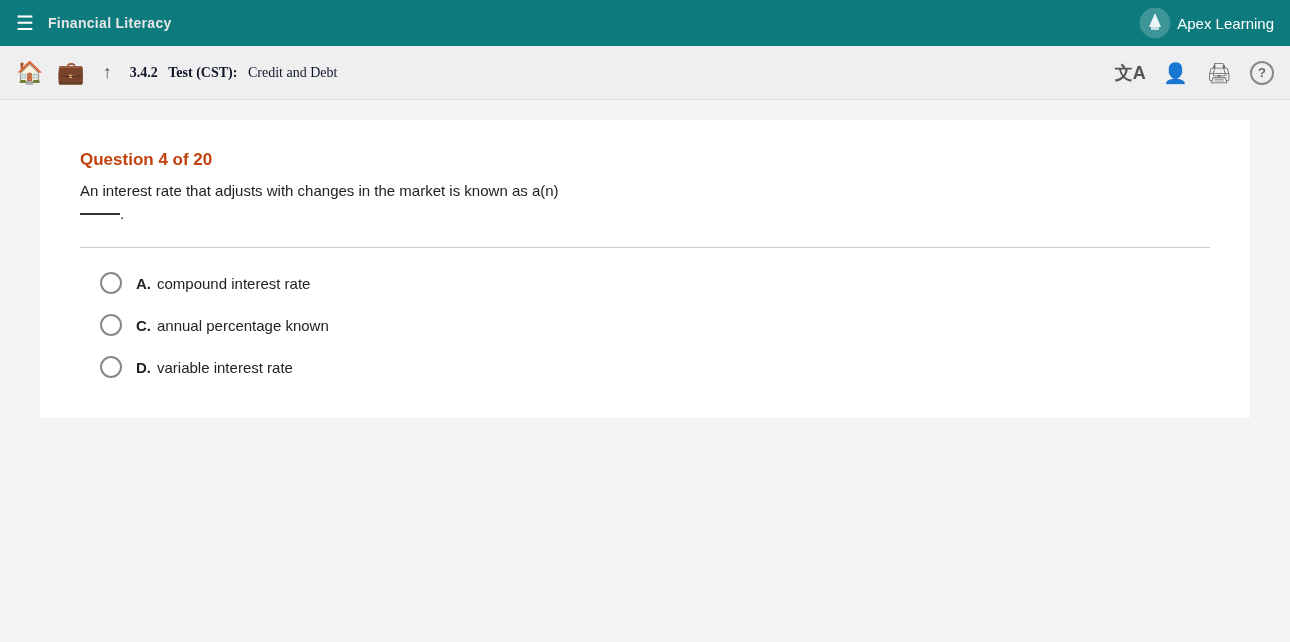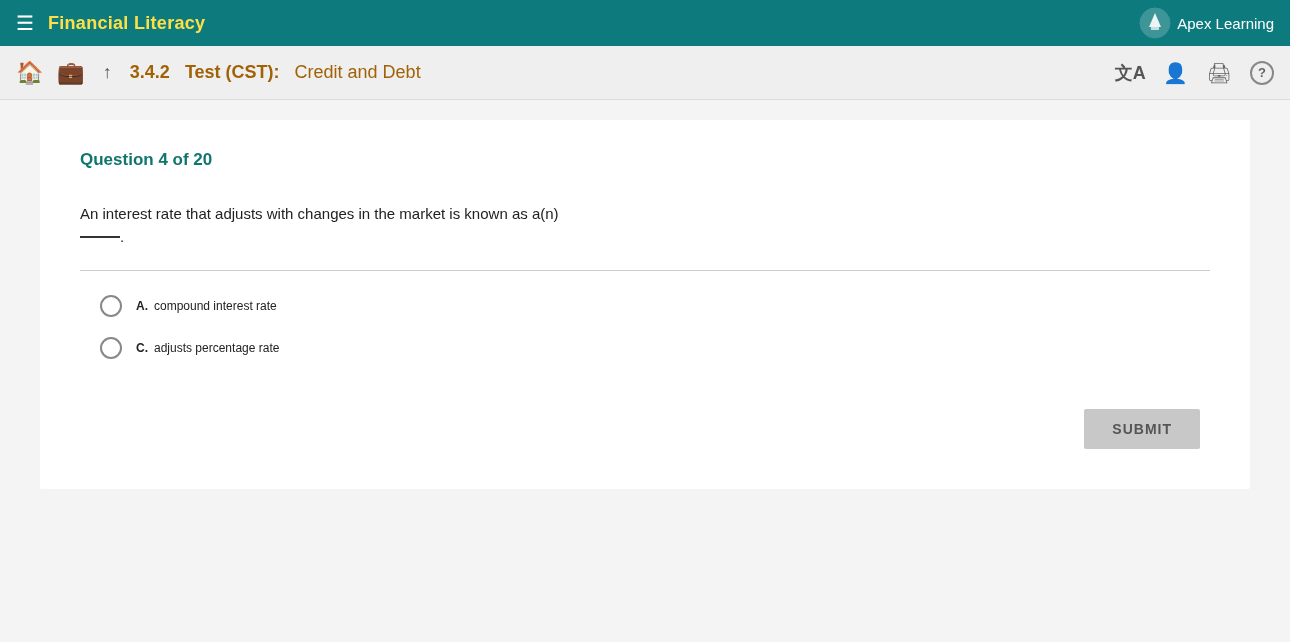--- a/index.html
+++ b/index.html
@@ -18,22 +18,22 @@
       display: flex;
       align-items: center;
       gap: 14px;
     }
     .hamburger-icon {
       color: white;
       font-size: 20px;
       cursor: pointer;
     }
     .top-bar-title {
-      color: #fde047;
-      font-size: 18px;
+      color: #e5e5e5;
+      font-size: 14px;
       font-weight: bold;
       letter-spacing: 0.3px;
     }
     .top-bar-right {
       display: flex;
       align-items: center;
       gap: 6px;
       color: white;
       font-size: 15px;
       font-weight: normal;
@@ -58,22 +58,23 @@
       color: #555;
       font-size: 22px;
       cursor: pointer;
     }
     .breadcrumb-sep {
       color: #555;
       font-size: 18px;
       margin: 0 4px;
     }
     .breadcrumb-text {
-      font-size: 18px;
-      color: #a16207;
+      font-size: 14px;
+      color: #0f172a;
+      font-family: Liberation Serif, serif;
     }
     .breadcrumb-bold {
       font-weight: bold;
     }
     .second-bar-right {
       display: flex;
       align-items: center;
       gap: 18px;
       color: #555;
       font-size: 22px;
@@ -87,22 +88,22 @@
     
     .main-content {
       background: white;
       margin: 20px 40px;
       padding: 30px 40px 40px 40px;
       border-radius: 2px;
     }
     .question-title {
       font-size: 17px;
       font-weight: bold;
-      margin-bottom: 33px;
-      color: #0f766e;
+      margin-bottom: 10px;
+      color: #c2410c;
     }
     .question-text {
       font-size: 15px;
       color: #222;
       line-height: 1.5;
     }
     .question-blank-line {
       display: inline-block;
       width: 40px;
       border-bottom: 2px solid #333;
@@ -131,21 +132,21 @@
     .radio-circle {
       width: 22px;
       height: 22px;
       border-radius: 50%;
       border: 2px solid #888;
       background: white;
       flex-shrink: 0;
       cursor: pointer;
     }
     .option-label {
-      font-size: 12px;
+      font-size: 15px;
       color: #222;
     }
     .option-label-letter {
       font-weight: bold;
       margin-right: 6px;
     }
 
     
     .submit-row {
       display: flex;
@@ -218,21 +219,24 @@
   <div class="options-list">
     <div class="option-item">
       <div class="radio-circle"></div>
       <span class="option-label">
         <span class="option-label-letter">A.</span><span>compound interest rate</span>
       </span>
     </div>
     <div class="option-item">
       <div class="radio-circle"></div>
       <span class="option-label">
-        <span class="option-label-letter">C.</span><span>adjusts percentage rate</span>
+        <span class="option-label-letter">C.</span><span>annual percentage known</span>
       </span>
     </div>
-  </div>
-
-  <div class="submit-row">
-    <button class="submit-btn">SUBMIT</button>
-  </div>
+    <div class="option-item">
+      <div class="radio-circle"></div>
+      <span class="option-label">
+        <span class="option-label-letter">D.</span><span>variable interest rate</span>
+      </span>
+    </div>
+  </div>
+
 </div>
 
 </body></html>

